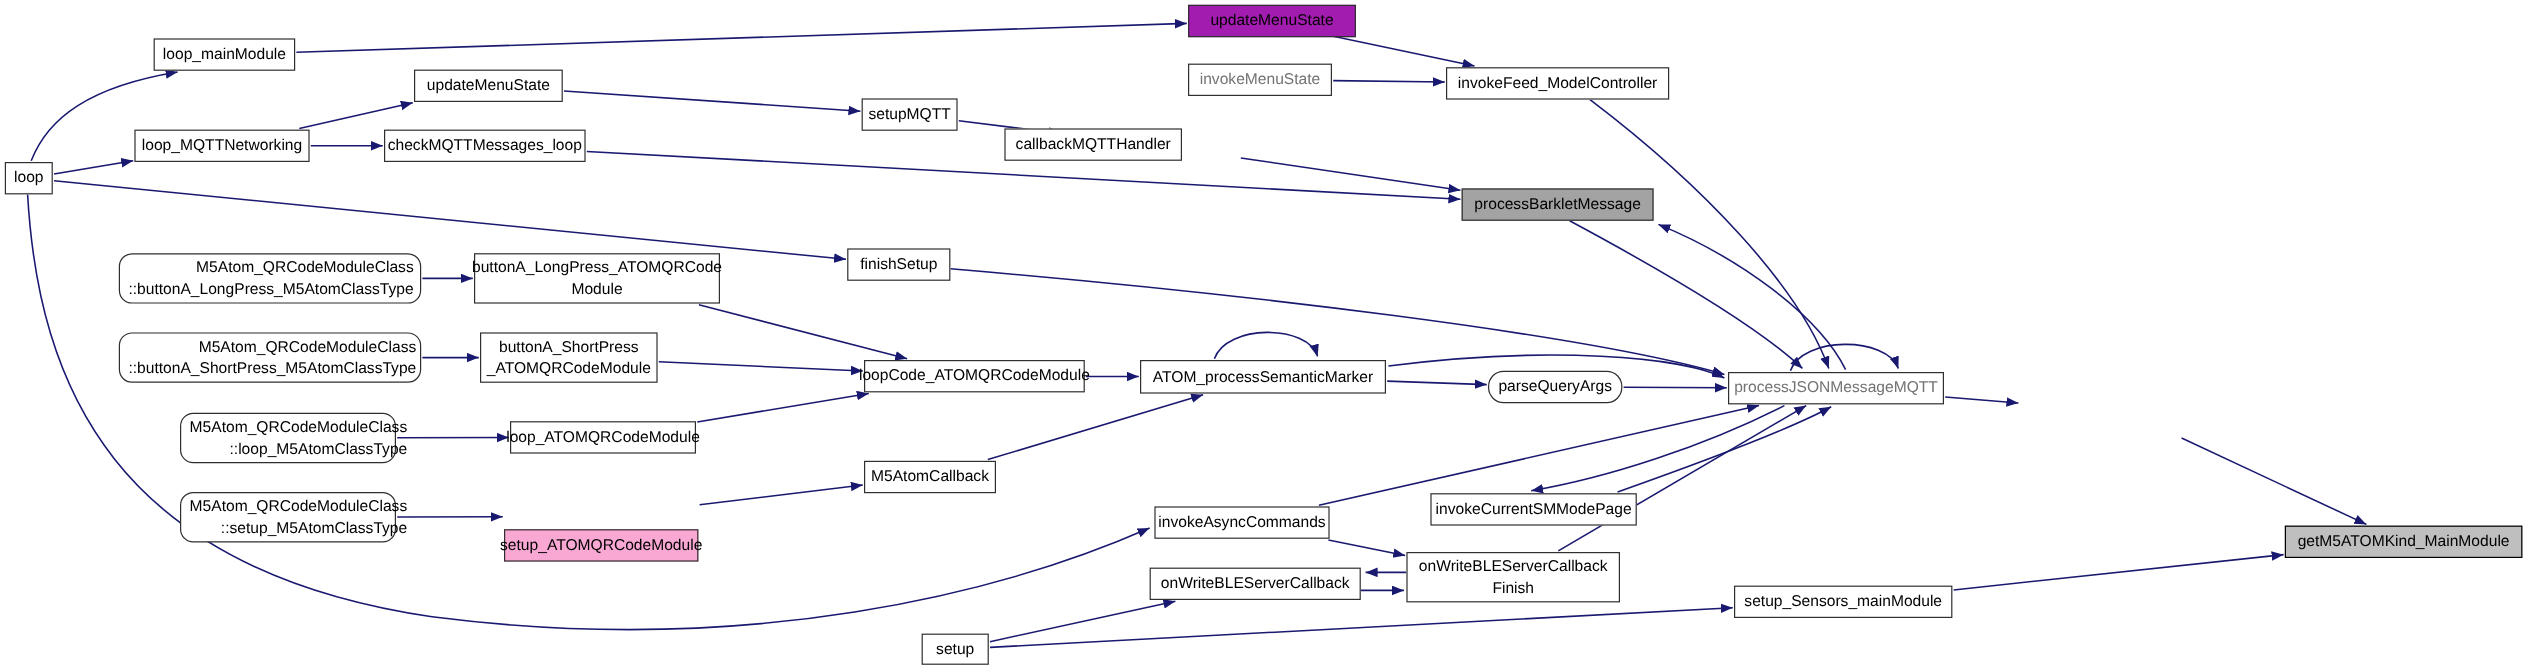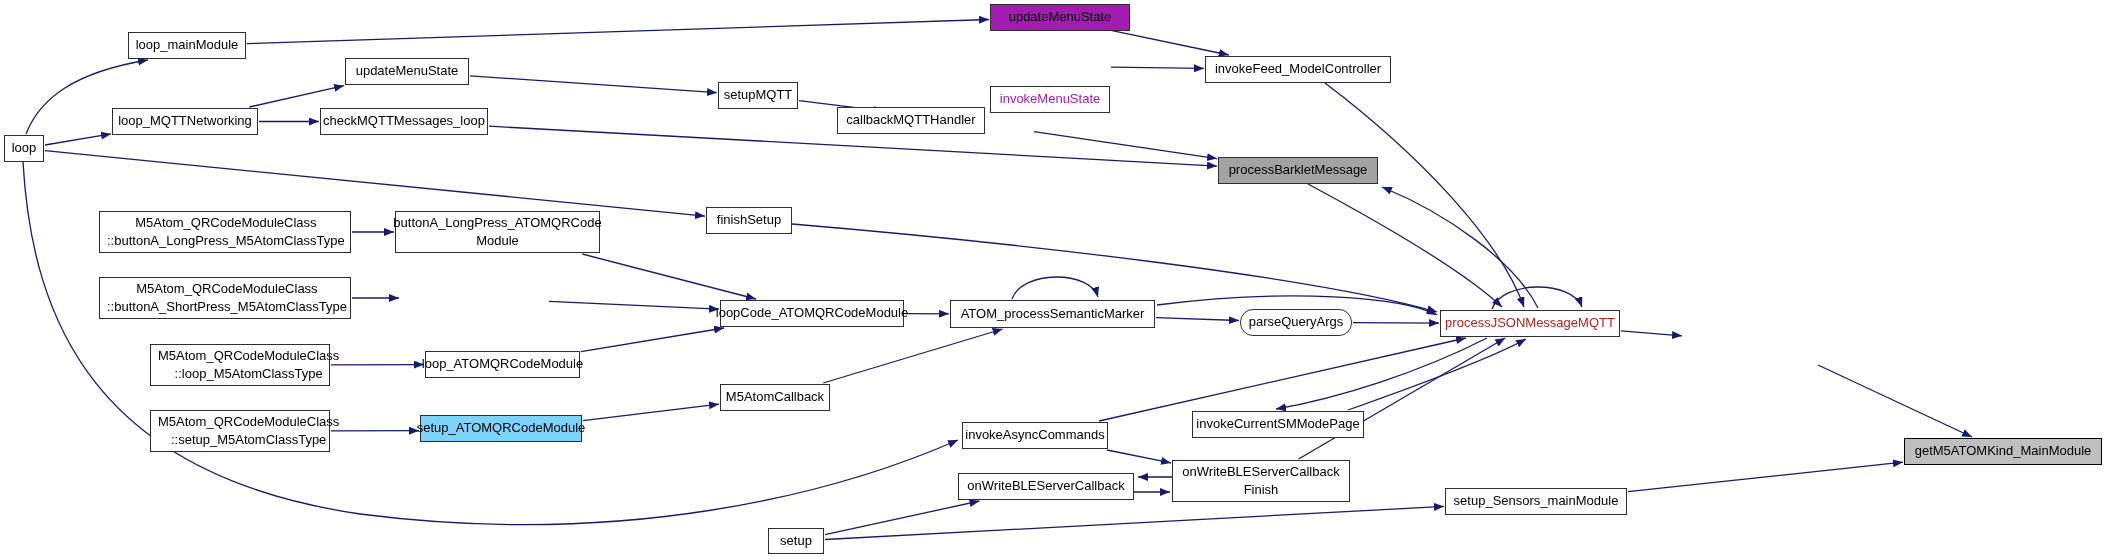--- a/index.html
+++ b/index.html
@@ -9,21 +9,21 @@
   }
   #edges{position:absolute;left:0;top:0;z-index:1;}
   .edge{fill:none;stroke-width:1.3px;}
   .node{
     position:absolute;z-index:2;box-sizing:border-box;
     display:flex;align-items:center;justify-content:center;
     background:#ffffff;border:1px solid #2f2f2f;
     font-size:13px;line-height:1.4;color:#000;
     text-align:center;white-space:pre-line;cursor:pointer;
   }
-  .node.left{justify-content:flex-start;text-align:center;padding:17px 7px;}
+  .node.left{justify-content:flex-start;text-align:right;padding:17px 7px;border-radius:11px;}
   .node.hl{background:#bfbfbf;border-color:#000;cursor:default;}
 </style>
 </head>
 <body>
 
 <div id="canvas" style="background: rgb(255, 255, 255);">
   <svg id="edges" width="2107" height="560" viewBox="0 0 2107 560" xmlns="http://www.w3.org/2000/svg">
     <defs>
       <marker id="arw" markerWidth="11" markerHeight="9" refX="10" refY="4" orient="auto" markerUnits="userSpaceOnUse">
         <path id="arw-shape" d="M0,0 L10,4 L0,8 Z" fill="#191970"></path>
@@ -74,42 +74,44 @@
       <path d="M 1818 365 L 1972 437" class="edge" stroke="#191970" marker-end="url(#arw)"></path>
       <path d="M 1628 491.6 L 1903 462.2" class="edge" stroke="#191970" marker-end="url(#arw)"></path>
     </svg>
 <div class="node" style="left: 4px; top: 135px; width: 40px; height: 27px; background: rgb(255, 255, 255); color: rgb(0, 0, 0);">loop</div>
     <div class="node" style="left: 128px; top: 32px; width: 118px; height: 27px; background: rgb(255, 255, 255); color: rgb(0, 0, 0);">loop_mainModule</div>
     <div class="node" style="left: 112px; top: 108px; width: 146px; height: 27px; background: rgb(255, 255, 255); color: rgb(0, 0, 0);">loop_MQTTNetworking</div>
     <div class="node" style="left: 345px; top: 58px; width: 124px; height: 27px; background: rgb(255, 255, 255); color: rgb(0, 0, 0);">updateMenuState</div>
     <div class="node" style="left: 320px; top: 108px; width: 168px; height: 27px; background: rgb(255, 255, 255); color: rgb(0, 0, 0);">checkMQTTMessages_loop</div>
     <div class="node" style="left: 718px; top: 82px; width: 80px; height: 27px; background: rgb(255, 255, 255); color: rgb(0, 0, 0);">setupMQTT</div>
     <div class="node" style="left: 990px; top: 4px; width: 140px; height: 27px; background: #a21caf; color: rgb(0, 0, 0);">updateMenuState</div>
-    <div class="node" style="left: 990px; top: 53px; width: 120px; height: 27px; background: rgb(255, 255, 255); color: #a21caf; margin-top: 33px;">invokeMenuState</div>
+    <div class="node" style="left: 990px; top: 53px; width: 120px; height: 27px; background: rgb(255, 255, 255); color: #737373;">invokeMenuState</div>
     <div class="node" style="left: 1205px; top: 56px; width: 186px; height: 27px; background: rgb(255, 255, 255); color: rgb(0, 0, 0);">invokeFeed_ModelController</div>
     <div class="node" style="left: 837px; top: 107px; width: 148px; height: 27px; background: rgb(255, 255, 255); color: rgb(0, 0, 0);">callbackMQTTHandler</div>
     <div class="node" style="left: 1218px; top: 157px; width: 160px; height: 27px; background: #a3a3a3; color: rgb(0, 0, 0);">processBarkletMessage</div>
     <div class="node" style="left: 706px; top: 207px; width: 86px; height: 27px; background: rgb(255, 255, 255); color: rgb(0, 0, 0);">finishSetup</div>
     <div class="node left" style="left: 99px; top: 211px; width: 252px; height: 42px; background: rgb(255, 255, 255); color: rgb(0, 0, 0);">M5Atom_QRCodeModuleClass
 ::buttonA_LongPress_M5AtomClassType</div>
     <div class="node" style="left: 395px; top: 211px; width: 205px; height: 42px; background: rgb(255, 255, 255); color: rgb(0, 0, 0);">buttonA_LongPress_ATOMQRCode
 Module</div>
     <div class="node left" style="left: 99px; top: 277px; width: 252px; height: 42px; background: rgb(255, 255, 255); color: rgb(0, 0, 0);">M5Atom_QRCodeModuleClass
 ::buttonA_ShortPress_M5AtomClassType</div>
+    <div class="node" style="left: 400px; top: 277px; width: 148px; height: 42px; background: rgb(255, 255, 255); color: rgb(0, 0, 0);">buttonA_ShortPress
+_ATOMQRCodeModule</div>
     <div class="node left" style="left: 150px; top: 344px; width: 180px; height: 42px; background: rgb(255, 255, 255); color: rgb(0, 0, 0);">M5Atom_QRCodeModuleClass
 ::loop_M5AtomClassType</div>
     <div class="node" style="left: 425px; top: 351px; width: 155px; height: 27px; background: rgb(255, 255, 255); color: rgb(0, 0, 0);">loop_ATOMQRCodeModule</div>
     <div class="node left" style="left: 150px; top: 410px; width: 180px; height: 42px; background: rgb(255, 255, 255); color: rgb(0, 0, 0);">M5Atom_QRCodeModuleClass
 ::setup_M5AtomClassType</div>
-    <div class="node" style="left: 420px; top: 415px; width: 162px; height: 27px; background: #7dd3fc; color: rgb(0, 0, 0);">setup_ATOMQRCodeModule</div>
+    <div class="node" style="left: 420px; top: 441px; width: 162px; height: 27px; background: #f9a8d4; color: rgb(0, 0, 0);">setup_ATOMQRCodeModule</div>
     <div class="node" style="left: 720px; top: 300px; width: 184px; height: 27px; background: rgb(255, 255, 255); color: rgb(0, 0, 0);">loopCode_ATOMQRCodeModule</div>
     <div class="node" style="left: 950px; top: 300px; width: 205px; height: 28px; background: rgb(255, 255, 255); color: rgb(0, 0, 0);">ATOM_processSemanticMarker</div>
     <div class="node" style="left: 720px; top: 384px; width: 110px; height: 27px; background: rgb(255, 255, 255); color: rgb(0, 0, 0);">M5AtomCallback</div>
     <div class="node" style="left: 1240px; top: 309px; width: 112px; height: 27px; background: rgb(255, 255, 255); color: rgb(0, 0, 0); border-radius: 13px;">parseQueryArgs</div>
-    <div class="node" style="left: 1440px; top: 310px; width: 180px; height: 27px; background: rgb(255, 255, 255); color: #b91c1c;">processJSONMessageMQTT</div>
+    <div class="node" style="left: 1440px; top: 310px; width: 180px; height: 27px; background: rgb(255, 255, 255); color: #737373;">processJSONMessageMQTT</div>
     <div class="node" style="left: 1192px; top: 411px; width: 172px; height: 27px; background: rgb(255, 255, 255); color: rgb(0, 0, 0);">invokeCurrentSMModePage</div>
     <div class="node" style="left: 962px; top: 422px; width: 146px; height: 27px; background: rgb(255, 255, 255); color: rgb(0, 0, 0);">invokeAsyncCommands</div>
     <div class="node" style="left: 958px; top: 473px; width: 176px; height: 27px; background: rgb(255, 255, 255); color: rgb(0, 0, 0);">onWriteBLEServerCallback</div>
     <div class="node" style="left: 1172px; top: 460px; width: 178px; height: 42px; background: rgb(255, 255, 255); color: rgb(0, 0, 0);">onWriteBLEServerCallback
 Finish</div>
     <div class="node" style="left: 768px; top: 528px; width: 56px; height: 26px; background: rgb(255, 255, 255); color: rgb(0, 0, 0);">setup</div>
     <div class="node" style="left: 1445px; top: 488px; width: 182px; height: 27px; background: rgb(255, 255, 255); color: rgb(0, 0, 0);">setup_Sensors_mainModule</div>
     <div class="node hl" style="left: 1904px; top: 438px; width: 198px; height: 27px; color: rgb(0, 0, 0);">getM5ATOMKind_MainModule</div>
   </div>
 

